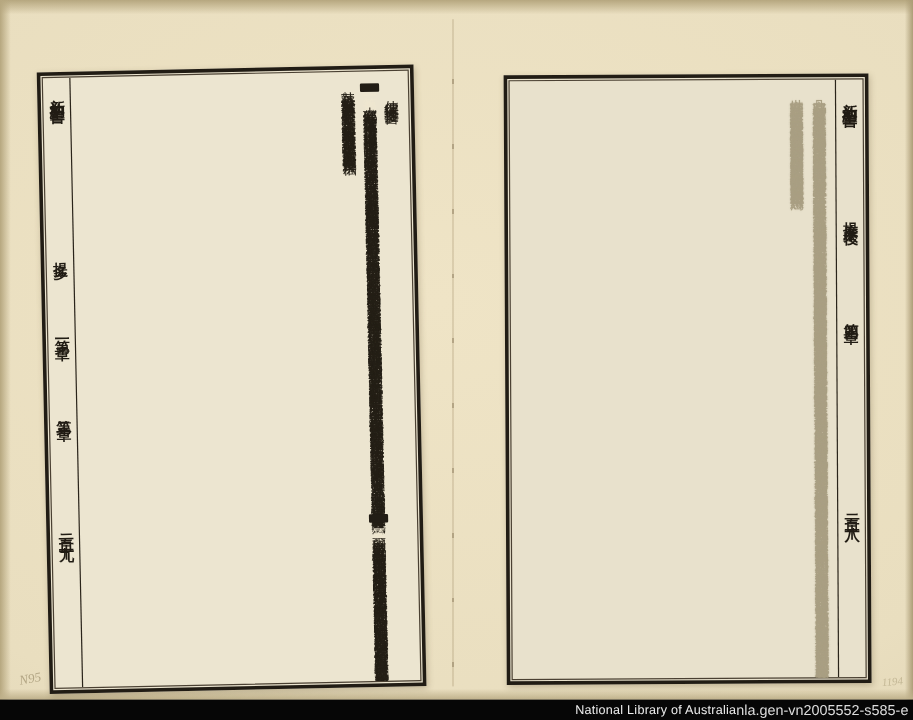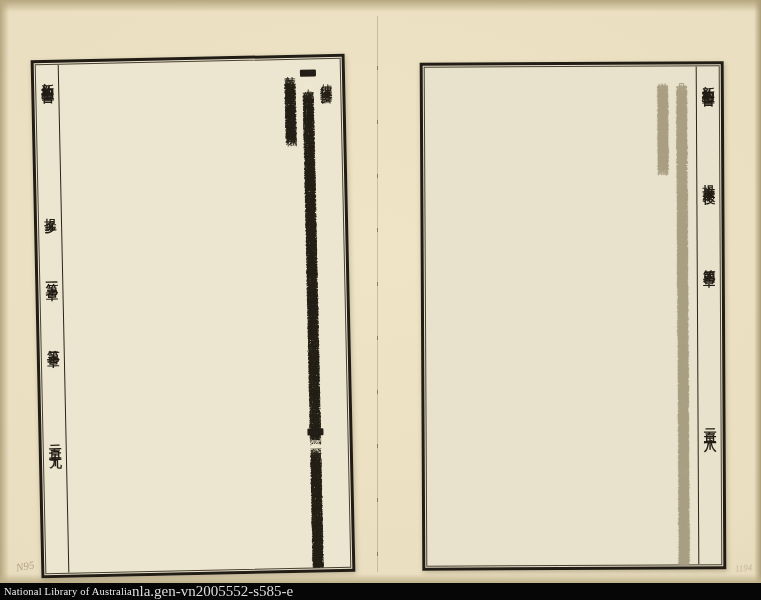--- a/index.html
+++ b/index.html
@@ -35,24 +35,24 @@
   .page-right .vbody{font-size:11.5px;line-height:19px;letter-spacing:1.1px;
     color:#a99f83;text-shadow:0 0 1px rgba(173,163,133,.65);}
   .btitle{padding-inline-start:8px;font-size:12.5px;}
   .chapblock{background:#221d15;color:#efe7d0;padding:2px 1px;margin-inline:3px;border-radius:1px;}
 
   .pencil{position:absolute;font-style:italic;color:#b3a685;}
   .pencil.pl{left:16px;top:560px;font-size:11px;transform:rotate(-10deg);}
   .pencil.pr{right:9px;top:563px;font-size:9px;color:#c4b896;transform:rotate(-5deg);}
 
   .bar{position:absolute;left:0;right:0;bottom:0;height:17px;background:#060606;
-    display:flex;justify-content:flex-start;align-items:center;padding:0 4px;
-    font-family:Liberation Serif, serif;}
+    display:flex;justify-content:flex-end;align-items:center;padding:0 4px;
+    font-family:Liberation Sans, sans-serif;}
   .bar .lib{font-size:10.5px;color:#ededed;letter-spacing:.2px;}
-  .bar .code{font-size:15px;color:#dcdcdc;}
+  .bar .code{font-size:12px;color:#dcdcdc;}
 </style>
 </head>
 <body>
 
 <div class="photo">
   <div class="edge top"></div>
   <div class="edge left"></div>
   <div class="edge right"></div>
   <div class="edge bottom"></div>
   <div class="crease"></div>

